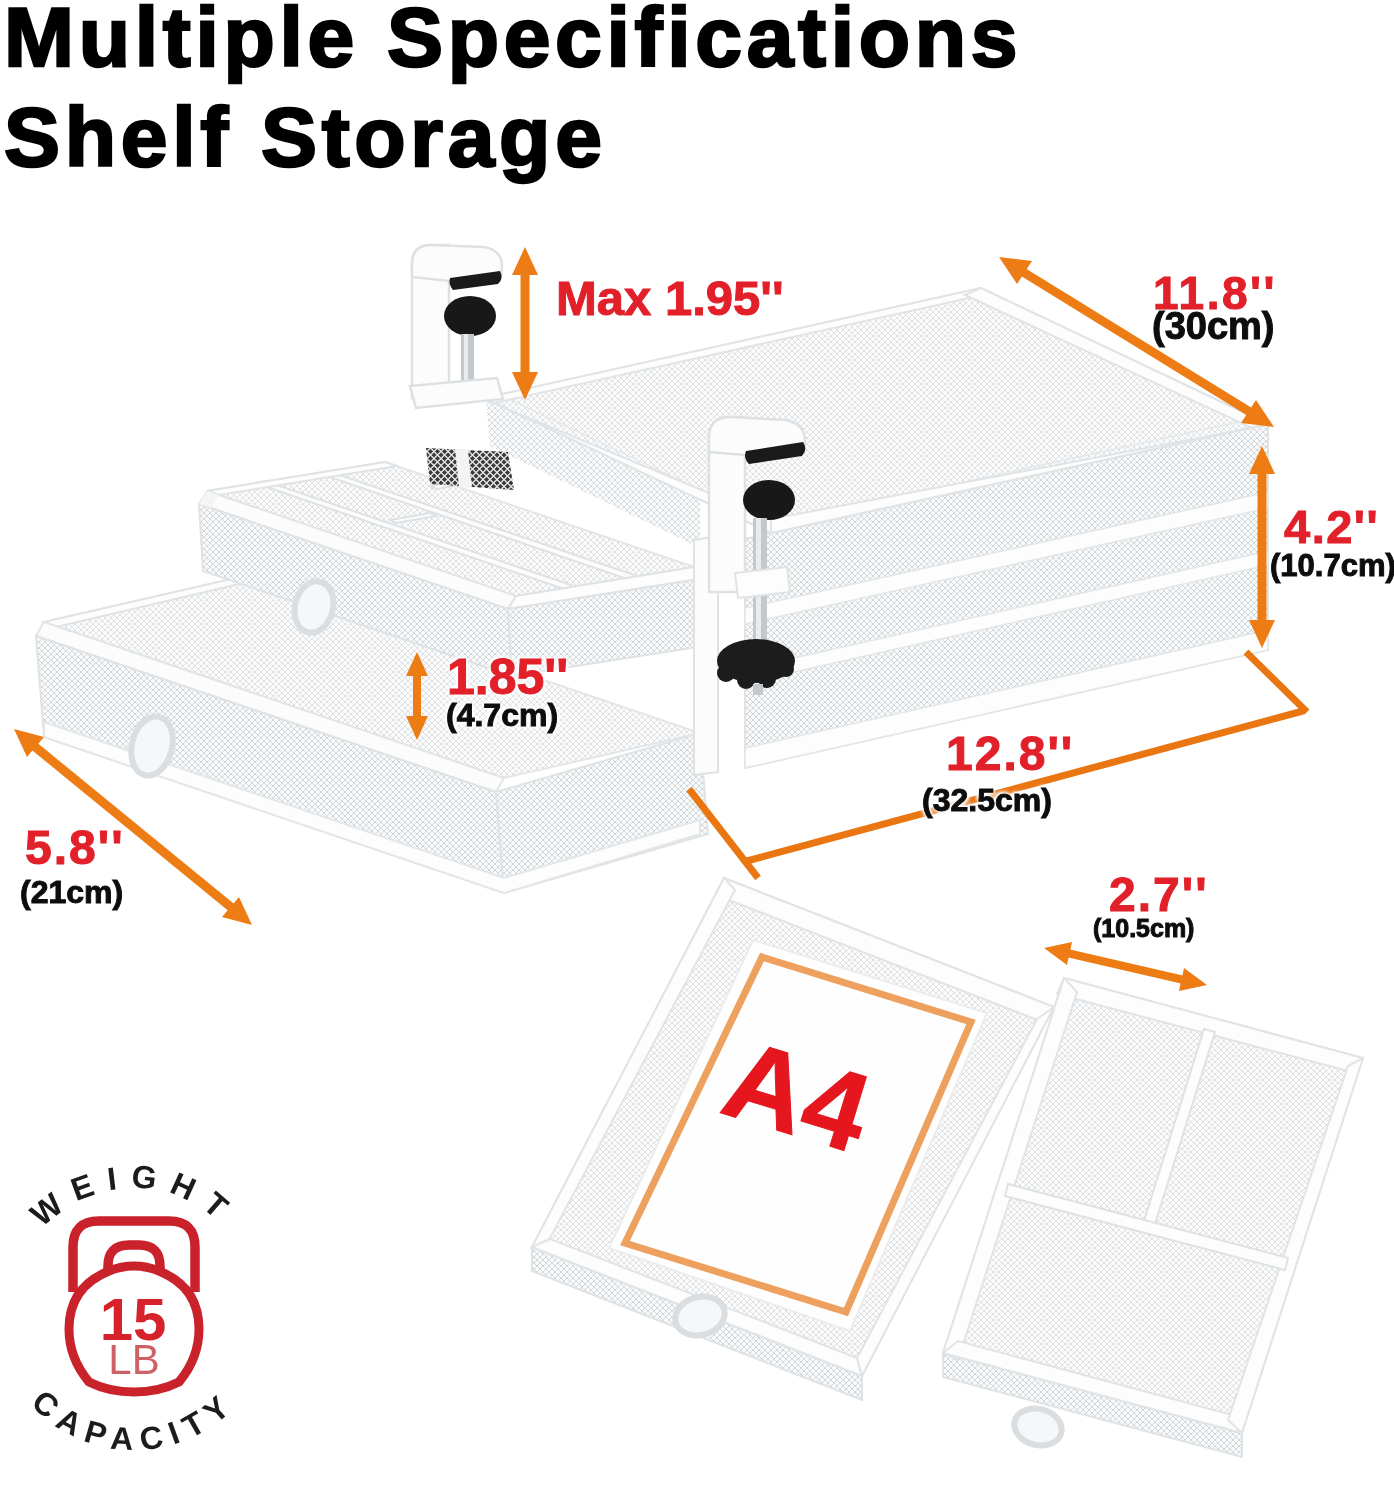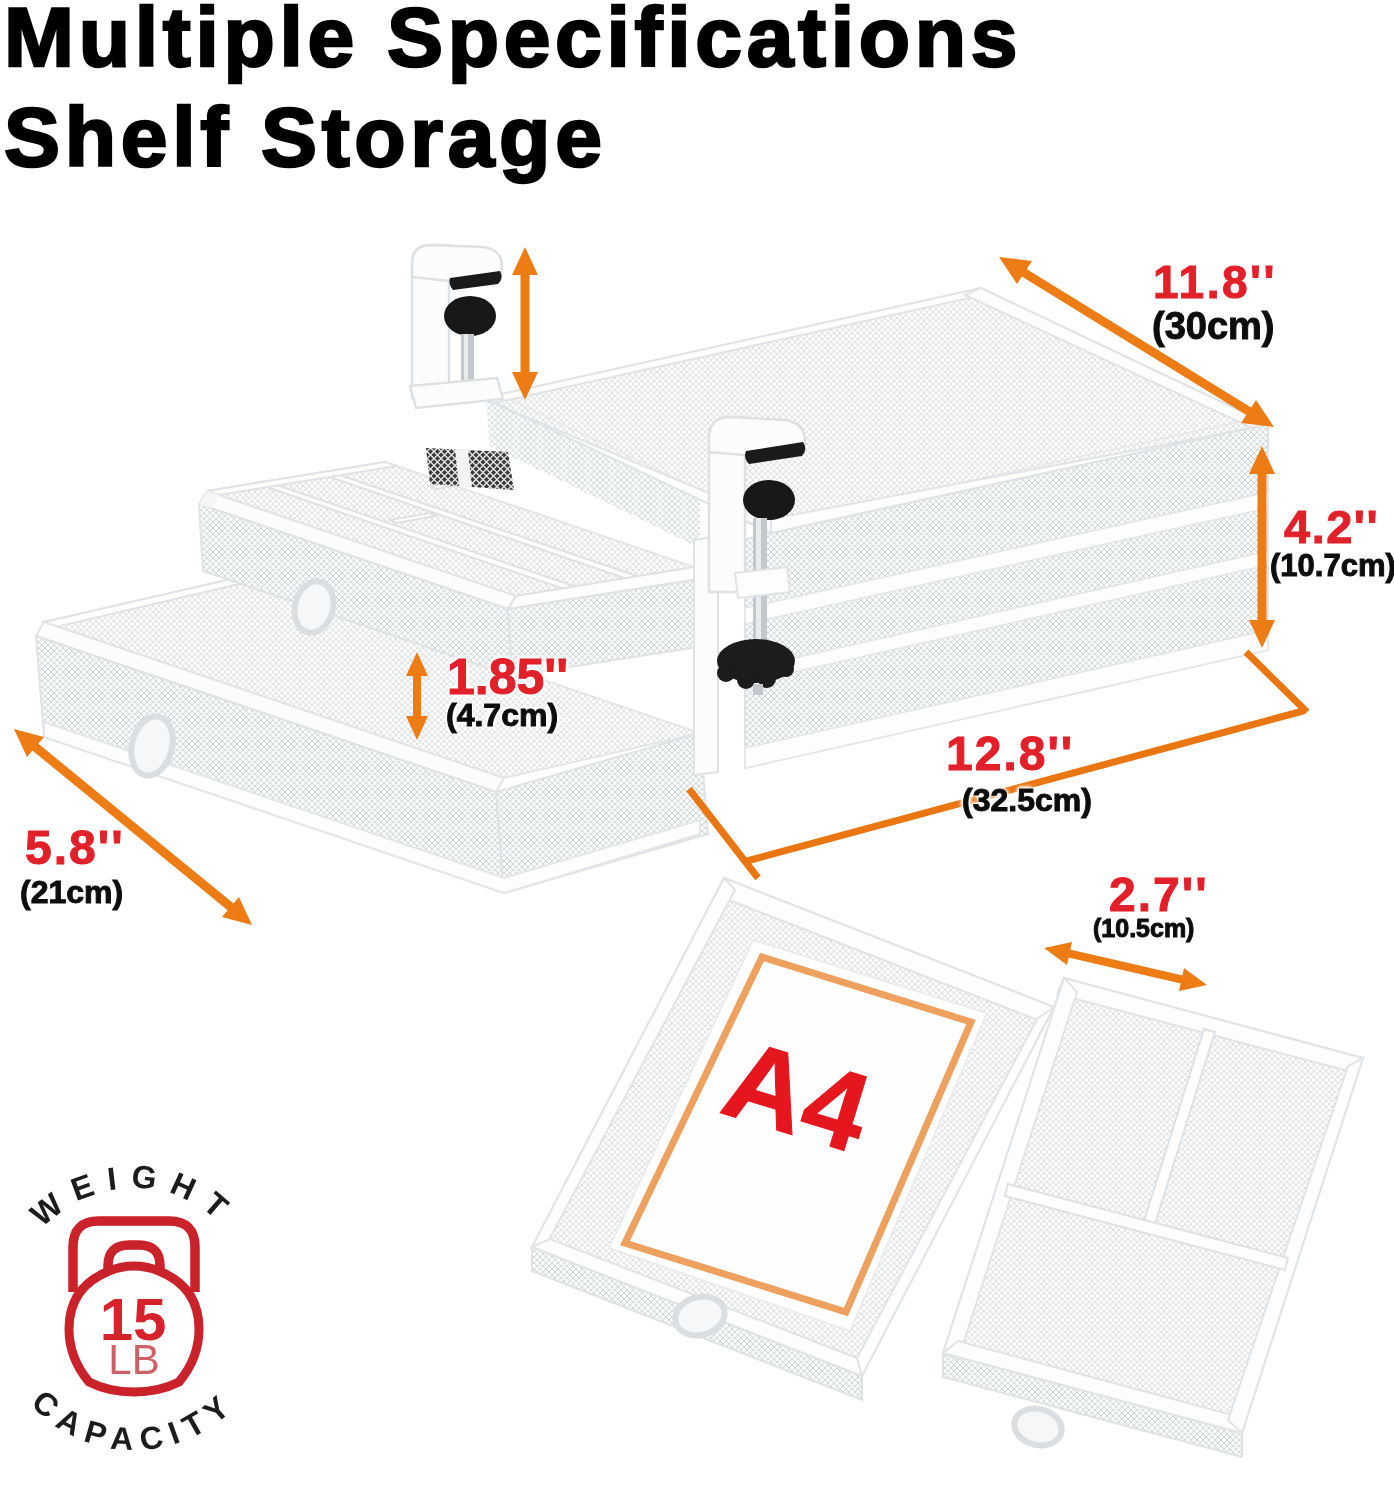--- a/index.html
+++ b/index.html
@@ -216,32 +216,33 @@
     <path d="M108,1286 L108,1266 Q108,1245 129,1245 L139,1245 Q160,1245 160,1266 L160,1286"></path>
     <path d="M89,1382 Q69,1358 69,1329 Q69,1287 109,1271 Q134,1261 159,1271 Q199,1287 199,1329 Q199,1358 179,1382 Q159,1392 134,1392 Q109,1392 89,1382 Z" fill="#ffffff" stroke-width="9"></path>
   </g>
   <text x="133" y="1340" font-family="Liberation Sans, sans-serif" font-size="60" font-weight="bold" fill="#d6232b" text-anchor="middle">15</text>
   <text x="134" y="1374" font-family="Liberation Sans, sans-serif" font-size="42" fill="#cd6166" text-anchor="middle">LB</text>
 </g>
 </svg>
 
 <div id="title">Multiple Specifications<br>Shelf Storage</div>
 
-
-<div class="t red" style="left:1153px;top:259px;font-size:46px;letter-spacing:2.5px;">11.8''</div>
+<div class="t red" style="left:556px;top:274px;font-size:49px;">Max 1.95''</div>
+
+<div class="t red" style="left:1153px;top:270px;font-size:46px;letter-spacing:2.5px;">11.8''</div>
 <div class="t blk" style="left:1152px;top:307px;font-size:38px;">(30cm)</div>
 
 <div class="t red" style="left:1284px;top:503px;font-size:47px;letter-spacing:1.5px;">4.2''</div>
 <div class="t blk" style="left:1270px;top:550px;font-size:31px;">(10.7cm)</div>
 
 <div class="t red halo" style="left:447px;top:652px;font-size:50px;">1.85''</div>
 <div class="t blk halo" style="left:446px;top:699px;font-size:32px;">(4.7cm)</div>
 
 <div class="t red halo" style="left:946px;top:730px;font-size:48px;letter-spacing:2px;">12.8''</div>
-<div class="t blk halo" style="left:962px;top:784px;font-size:32px;text-align:center;">(32.5cm)</div>
+<div class="t blk halo" style="left:922px;top:784px;font-size:32px;text-align:center;">(32.5cm)</div>
 
 <div class="t red" style="left:25px;top:824px;font-size:48px;letter-spacing:2px;">5.8''</div>
 <div class="t blk" style="left:20px;top:876px;font-size:32px;">(21cm)</div>
 
 <div class="t red" style="left:1109px;top:871px;font-size:48px;letter-spacing:2px;">2.7''</div>
 <div class="t blk" style="left:1093px;top:916px;font-size:25px;">(10.5cm)</div>
 
 <div class="t" style="left:745px;top:1022px;font-size:112px;font-weight:bold;color:#e5161e;transform:rotate(17deg);transform-origin:left top;">A4</div>
 </div>
 

